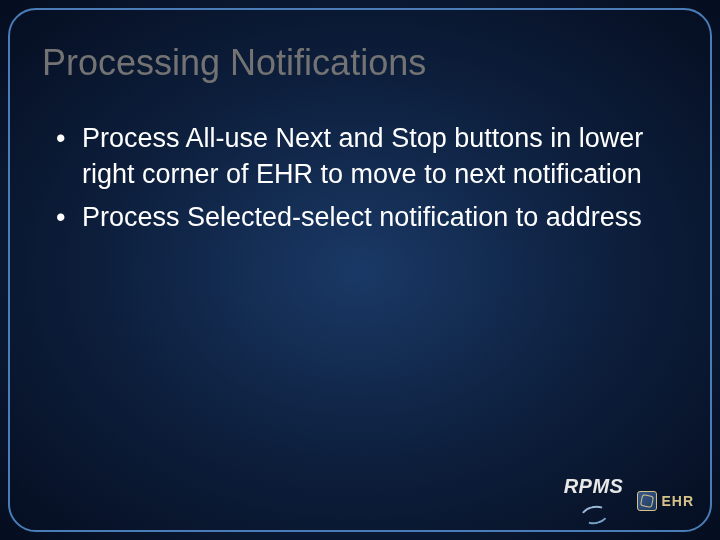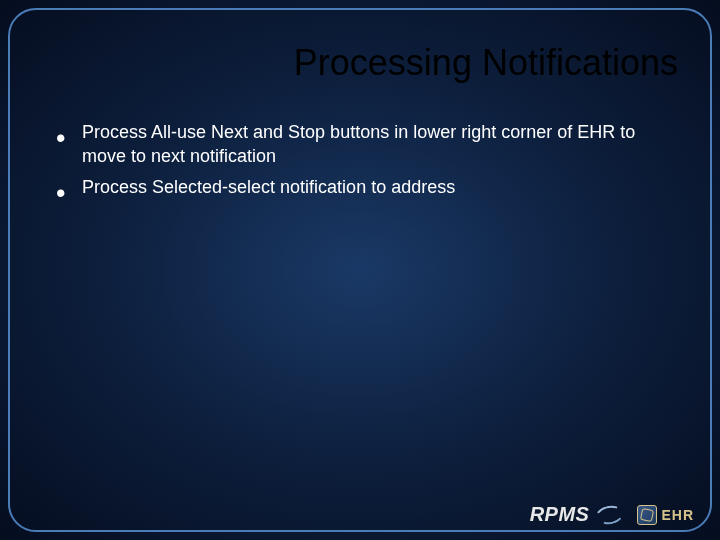--- a/index.html
+++ b/index.html
@@ -19,34 +19,34 @@
       position: absolute;
       top: 8px;
       left: 8px;
       right: 8px;
       bottom: 8px;
       border: 2px solid #4a7db8;
       border-radius: 28px;
       padding: 20px 32px;
     }
     .title {
-      color: #000000;
+      color: #737373;
       font-size: 36px;
       font-weight: normal;
-      text-align: right;
+      text-align: left;
       margin-top: 12px;
       margin-bottom: 36px;
     }
     .bullets {
       list-style: none;
       padding-left: 8px;
     }
     .bullets li {
       color: #ffffff;
-      font-size: 18px;
+      font-size: 27px;
       line-height: 1.35;
       margin-bottom: 6px;
       position: relative;
       padding-left: 32px;
     }
     .bullets li::before {
       content: "•";
       position: absolute;
       left: 6px;
       top: 0;
@@ -58,20 +58,21 @@
       bottom: 14px;
       right: 26px;
       display: flex;
       align-items: center;
       gap: 14px;
     }
     .rpms-logo {
       display: flex;
       align-items: center;
       gap: 6px;
+      flex-direction: column;
     }
     .rpms-text {
       color: #e8e8e8;
       font-size: 20px;
       font-weight: bold;
       font-style: italic;
       letter-spacing: 0.5px;
     }
     .rpms-swoosh {
       width: 28px;

